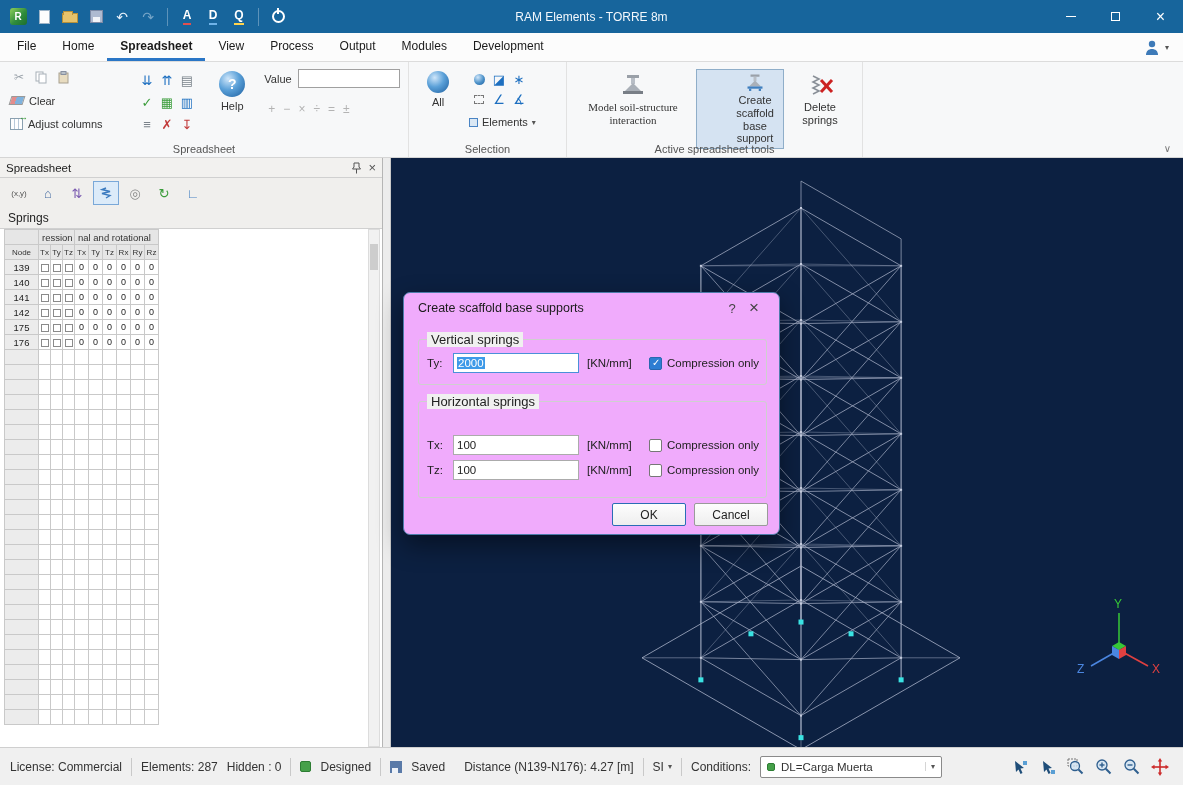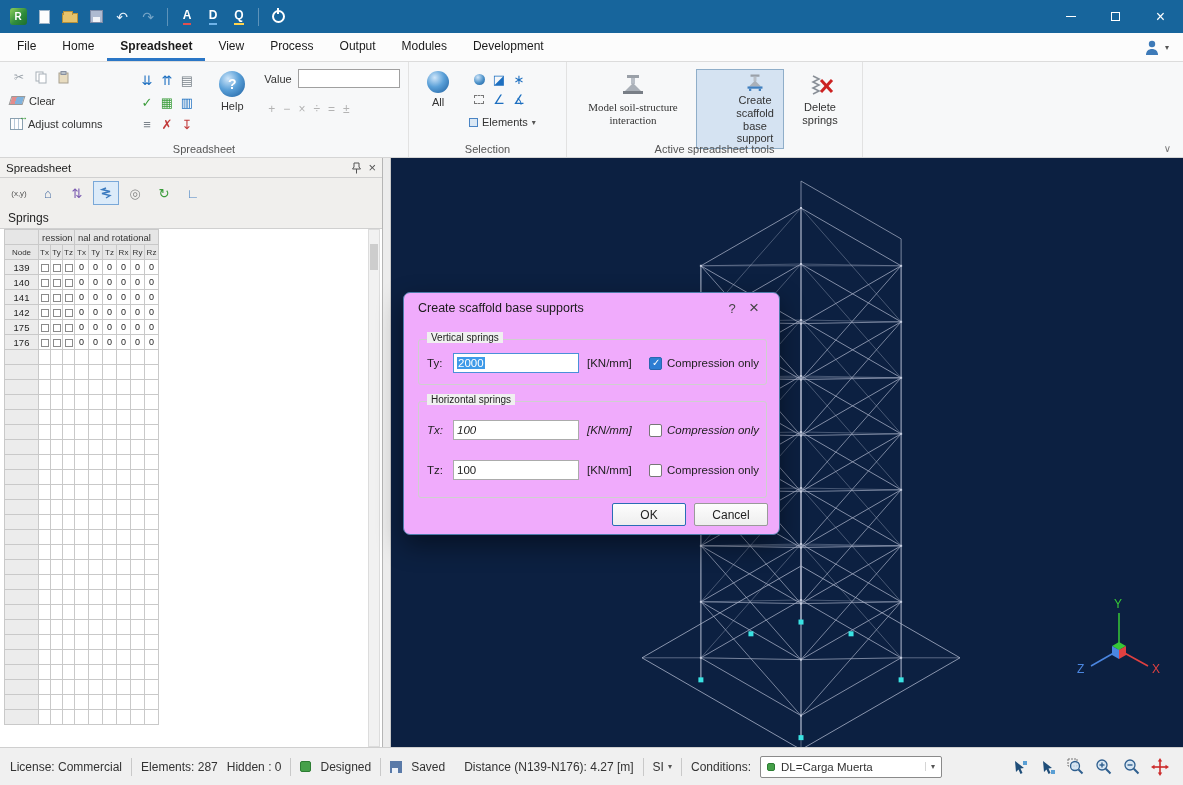--- a/index.html
+++ b/index.html
@@ -115,21 +115,21 @@
   .cond-dd .dd{margin-left:auto;border-left:1px solid #d5d5d5;padding-left:5px;}
   .sb-icons{margin-left:auto;display:flex;align-items:center;gap:9px;padding-right:4px;}
   .sb-ic{width:19px;height:19px;display:flex;align-items:center;justify-content:center;}
 
   
   .dialog{position:absolute;left:403px;top:267px;width:377px;height:243px;background:#f0abfc;border:1px solid #4e7cab;border-radius:7px;box-shadow:0 10px 26px rgba(0,0,0,.45);z-index:50;margin-top:25px;}
   .dlg-title{height:30px;display:flex;align-items:center;padding:0 14px;font-size:12.5px;color:#1c1c1c;}
   .dlg-btn{margin-left:auto;color:#444;font-size:13px;width:22px;text-align:center;}
   .dlg-btn.close{margin-left:0;font-size:17px;}
   .grp{position:absolute;border:1px solid #cfcfcf;border-radius:3px;}
-  .grp-label{position:absolute;top:-8px;left:8px;background:#f0f0f0;padding:0 4px;font-size:10px;color:#222;}
+  .grp-label{position:absolute;top:-8px;left:8px;background:#f0f0f0;padding:0 4px;font-size:13px;color:#222;}
   .drow{position:absolute;left:8px;right:6px;height:22px;display:flex;align-items:center;}
   .flab{width:26px;font-size:11.5px;color:#222;}
   .tbox{width:126px;height:20px;background:#fff;border:1px solid #ababab;display:flex;align-items:center;padding:0 3px;font-size:11.5px;}
   .tbox.focus{border-color:#4a90d9;}
   .tbox .hl{background:#3e9ae8;color:#fff;padding:0 1px;}
   .unit{width:58px;margin-left:8px;font-size:11.5px;color:#222;}
   .cbd{width:13px;height:13px;border:1px solid #777;background:#fff;border-radius:2px;position:relative;display:inline-block;margin-left:4px;flex:none;}
   .cbd.on{background:#2d7dd2;border-color:#2868af;}
   .cbd.on::after{content:"\2713";color:#fff;font-size:10px;position:absolute;left:2px;top:-1px;}
   .clab{margin-left:5px;font-size:11.5px;color:#222;}
@@ -168,20 +168,21 @@
         <span class="t-letter u-blue">D</span>
       </span>
     <span class="tbtn">
         <span class="t-letter u-yel">Q</span>
       </span>
     <span class="t-sep"></span>
     <span class="tbtn">
         <span class="t-power"></span>
       </span>
   </div>
+  <div class="tb-title">RAM Elements - TORRE 8m</div>
   <div class="tb-win">
     <div class="wbtn">
         <span class="w-min"></span>
       </div>
     <div class="wbtn">
         <span class="w-max"></span>
       </div>
     <div class="wbtn">
         <span class="w-close">×</span>
       </div>
@@ -1039,21 +1040,21 @@
         <span class="hl">2000</span>
       </div>
       <span class="unit">[KN/mm]</span>
       <span class="cbd on"></span>
       <span class="clab">Compression only</span>
     </div>
   </div>
 
   <div class="grp" style="left:14px;top:108px;width:349px;height:97px;">
     <span class="grp-label">Horizontal springs</span>
-    <div class="drow" style="top:17px;font-style:italic;">
+    <div class="drow" style="top:32px;">
       <span class="flab">Tx:</span>
       <div class="tbox">
         <span>100</span>
       </div>
       <span class="unit">[KN/mm]</span>
       <span class="cbd"></span>
       <span class="clab">Compression only</span>
     </div>
     <div class="drow" style="top:57px;">
       <span class="flab">Tz:</span>

